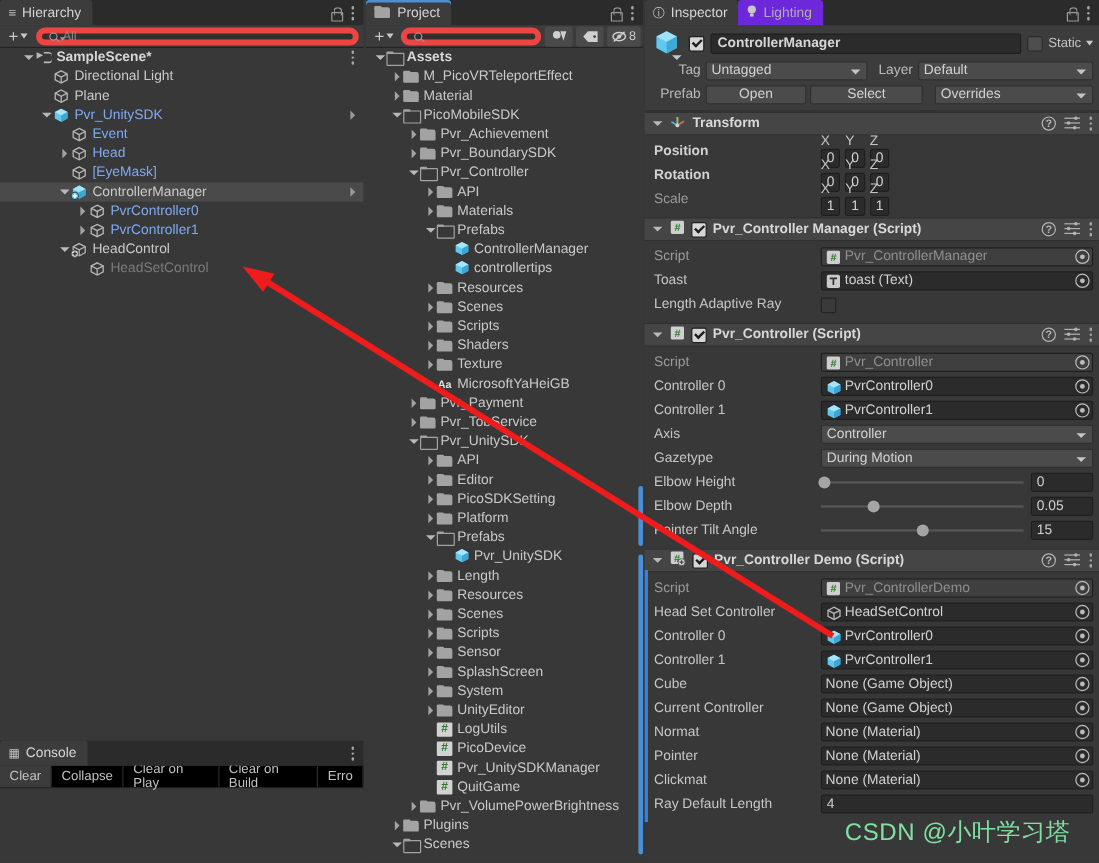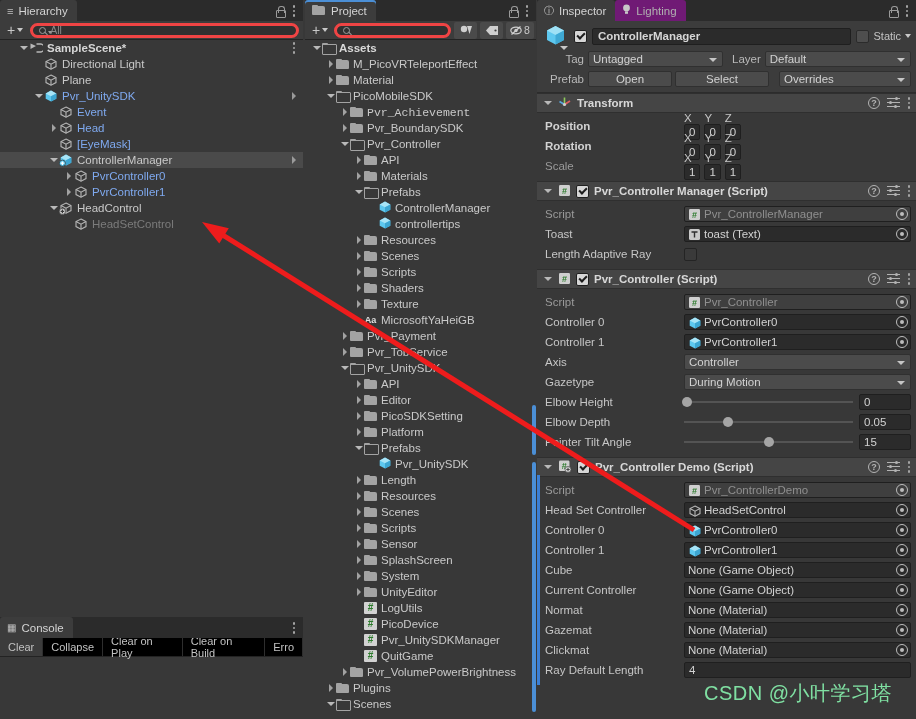--- a/index.html
+++ b/index.html
@@ -14,21 +14,21 @@
   #root { position:relative; width:916px; height:719px; }
 
   
   .panel { position:absolute; background:#383838; overflow:hidden; }
   .tabbar {
     height:21px; background:#2b2b2b; position:relative;
     display:flex; align-items:flex-end;
   }
   .tab {
     height:21px; padding:0 9px 0 7px; display:flex; align-items:center; gap:5px;
-    background:#701a75; color:#b0b0b0; font-size:11.5px; white-space:nowrap;
+    background:#6d28d9; color:#b0b0b0; font-size:11.5px; white-space:nowrap;
     border-top-left-radius:3px; border-top-right-radius:3px;
   }
   .tab.active { background:#3c3c3c; color:#d4d4d4; }
   .tabbar .spacer{ flex:1 1 auto; }
   .tabicons { display:flex; align-items:center; gap:7px; padding:0 7px 3px 0; }
   .lockicon { width:10px; height:12px; position:relative; }
   .lockicon::before{
     content:""; position:absolute; left:1px; top:5px; width:8px; height:6px;
     border:1.3px solid #9a9a9a; border-radius:1px;
   }
@@ -45,21 +45,21 @@
   #hierarchy .toolbar{
     height:19px; background:#3c3c3c; display:flex; align-items:center;
     padding:0 4px; gap:4px; border-bottom:1px solid #232323;
   }
   .plusbtn{ display:flex; align-items:center; gap:2px; padding:0 3px; height:16px; }
   .plusbtn .plus{ font-size:14px; color:#c8c8c8; line-height:12px; }
   .caretdown{ width:0;height:0;border-left:3.5px solid transparent;border-right:3.5px solid transparent;border-top:4px solid #c8c8c8; }
   .searchbox{
     flex:1 1 auto; height:15px; background:#303030; border-radius:8px;
     display:flex; align-items:center; padding:0 6px; gap:4px;
-    color:#8a8a8a; font-size:10.5px; border:3px solid #ef4444;
+    color:#8a8a8a; font-size:10.5px; border:5px solid #ef4444;
   }
   .magn{ width:7px;height:7px;border:1.3px solid #9b9b9b;border-radius:50%;position:relative;flex:none; }
   .magn::after{ content:"";position:absolute;right:-3px;bottom:-2px;width:4px;height:1.3px;background:#9b9b9b;transform:rotate(45deg); }
   .magn.withcaret::before{content:"";position:absolute;left:8px;top:3px;width:0;height:0;border-left:2.5px solid transparent;border-right:2.5px solid transparent;border-top:3px solid #9b9b9b;}
 
   .tree { position:relative; }
   .row{
     height:16px; display:flex; align-items:center; position:relative;
     white-space:nowrap; font-size:11.5px; color:#c9c9c9;
   }
@@ -426,21 +426,21 @@
         <div class="prow" style="padding-left: 20px;">
           <span class="tw closed"></span>
           <span class="folder"></span>
           <span>Material</span>
         </div>
         <div class="prow" style="padding-left: 20px;">
           <span class="tw open"></span>
           <span class="folder open"></span>
           <span>PicoMobileSDK</span>
         </div>
-        <div class="prow" style="padding-left: 34px; font-family: Liberation Mono, monospace;">
+        <div class="prow" style="padding-left: 34px;">
           <span class="tw closed"></span>
           <span class="folder"></span>
           <span>Pvr_Achievement</span>
         </div>
         <div class="prow" style="padding-left: 34px;">
           <span class="tw closed"></span>
           <span class="folder"></span>
           <span>Pvr_BoundarySDK</span>
         </div>
         <div class="prow" style="padding-left: 34px;">
@@ -1053,21 +1053,21 @@
           <div class="frow">
             <span class="fname">Normat</span>
             <span class="fval">
               <span class="objfield">
                 <span>None (Material)</span>
                 <span class="objdot"></span>
               </span>
             </span>
           </div>
           <div class="frow">
-            <span class="fname">Gazemat</span>
+            <span class="fname">Pointer</span>
             <span class="fval">
               <span class="objfield">
                 <span>None (Material)</span>
                 <span class="objdot"></span>
               </span>
             </span>
           </div>
           <div class="frow">
             <span class="fname">Clickmat</span>
             <span class="fval">

